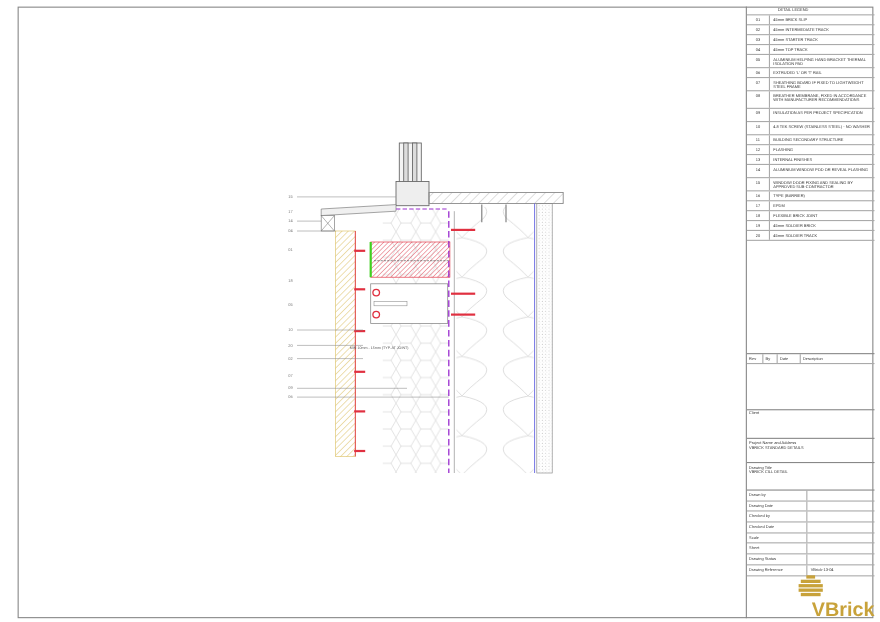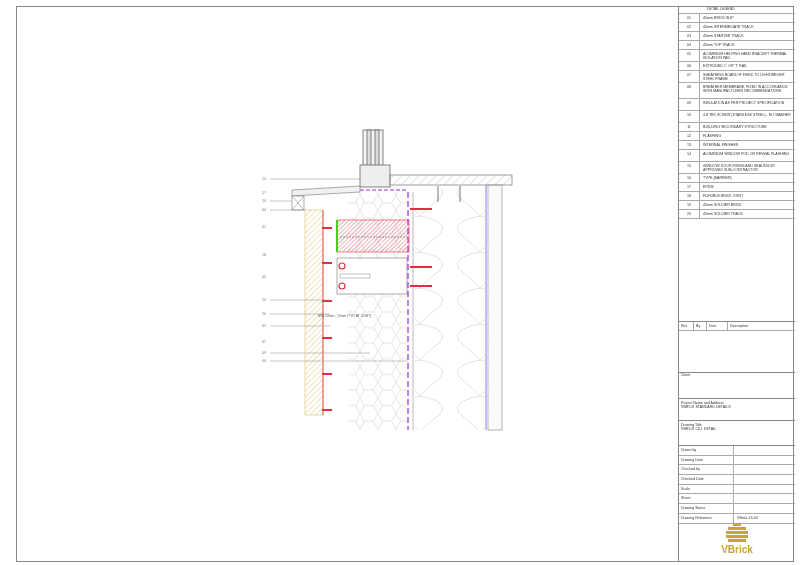--- a/index.html
+++ b/index.html
@@ -13,21 +13,21 @@
   .lrow .desc{flex:1;padding:2px 3px;line-height:4.2px;}
   .rev{position:absolute;top:315px;left:0;width:116px;height:50px;border-top:1px solid #888;border-bottom:1px solid #888;}
   .rev-head{display:flex;font-size:3.6px;color:#333;border-bottom:1px solid #aaa;height:8px;line-height:8px;}
   .rev-head span{padding-left:2px;border-right:1px solid #aaa;}
   .box{position:absolute;left:0;width:116px;font-size:3.6px;color:#333;border-bottom:1px solid #888;padding:2px;box-sizing:border-box;}
   .info{position:absolute;left:0;top:440px;width:116px;}
   .info .r{display:flex;height:8.7px;border-bottom:1px solid #aaa;font-size:3.6px;color:#333;line-height:8.7px;}
   .info .r .k{width:52px;border-right:1px solid #aaa;padding-left:2px;}
   .info .r .v{flex:1;padding-left:3px;}
   .logo{position:absolute;left:0;top:513px;width:116px;height:43px;text-align:center;}
-  .logo-text{font-weight:bold;font-size:10px;color:#c8a23a;position:absolute;left:0;right:0;top:25px;}
+  .logo-text{font-weight:bold;font-size:18px;color:#c8a23a;position:absolute;left:0;right:0;top:25px;text-align:right;}
 </style>
 </head>
 <body>
 
 <div class="sheet"></div>
 
 <svg class="drawing" width="678" height="565">
   <defs>
     <pattern id="hatch" width="4" height="4" patternUnits="userSpaceOnUse" patternTransform="rotate(45)">
       <line x1="0" y1="0" x2="0" y2="4" stroke="#d8b850" stroke-width="0.8"></line>

